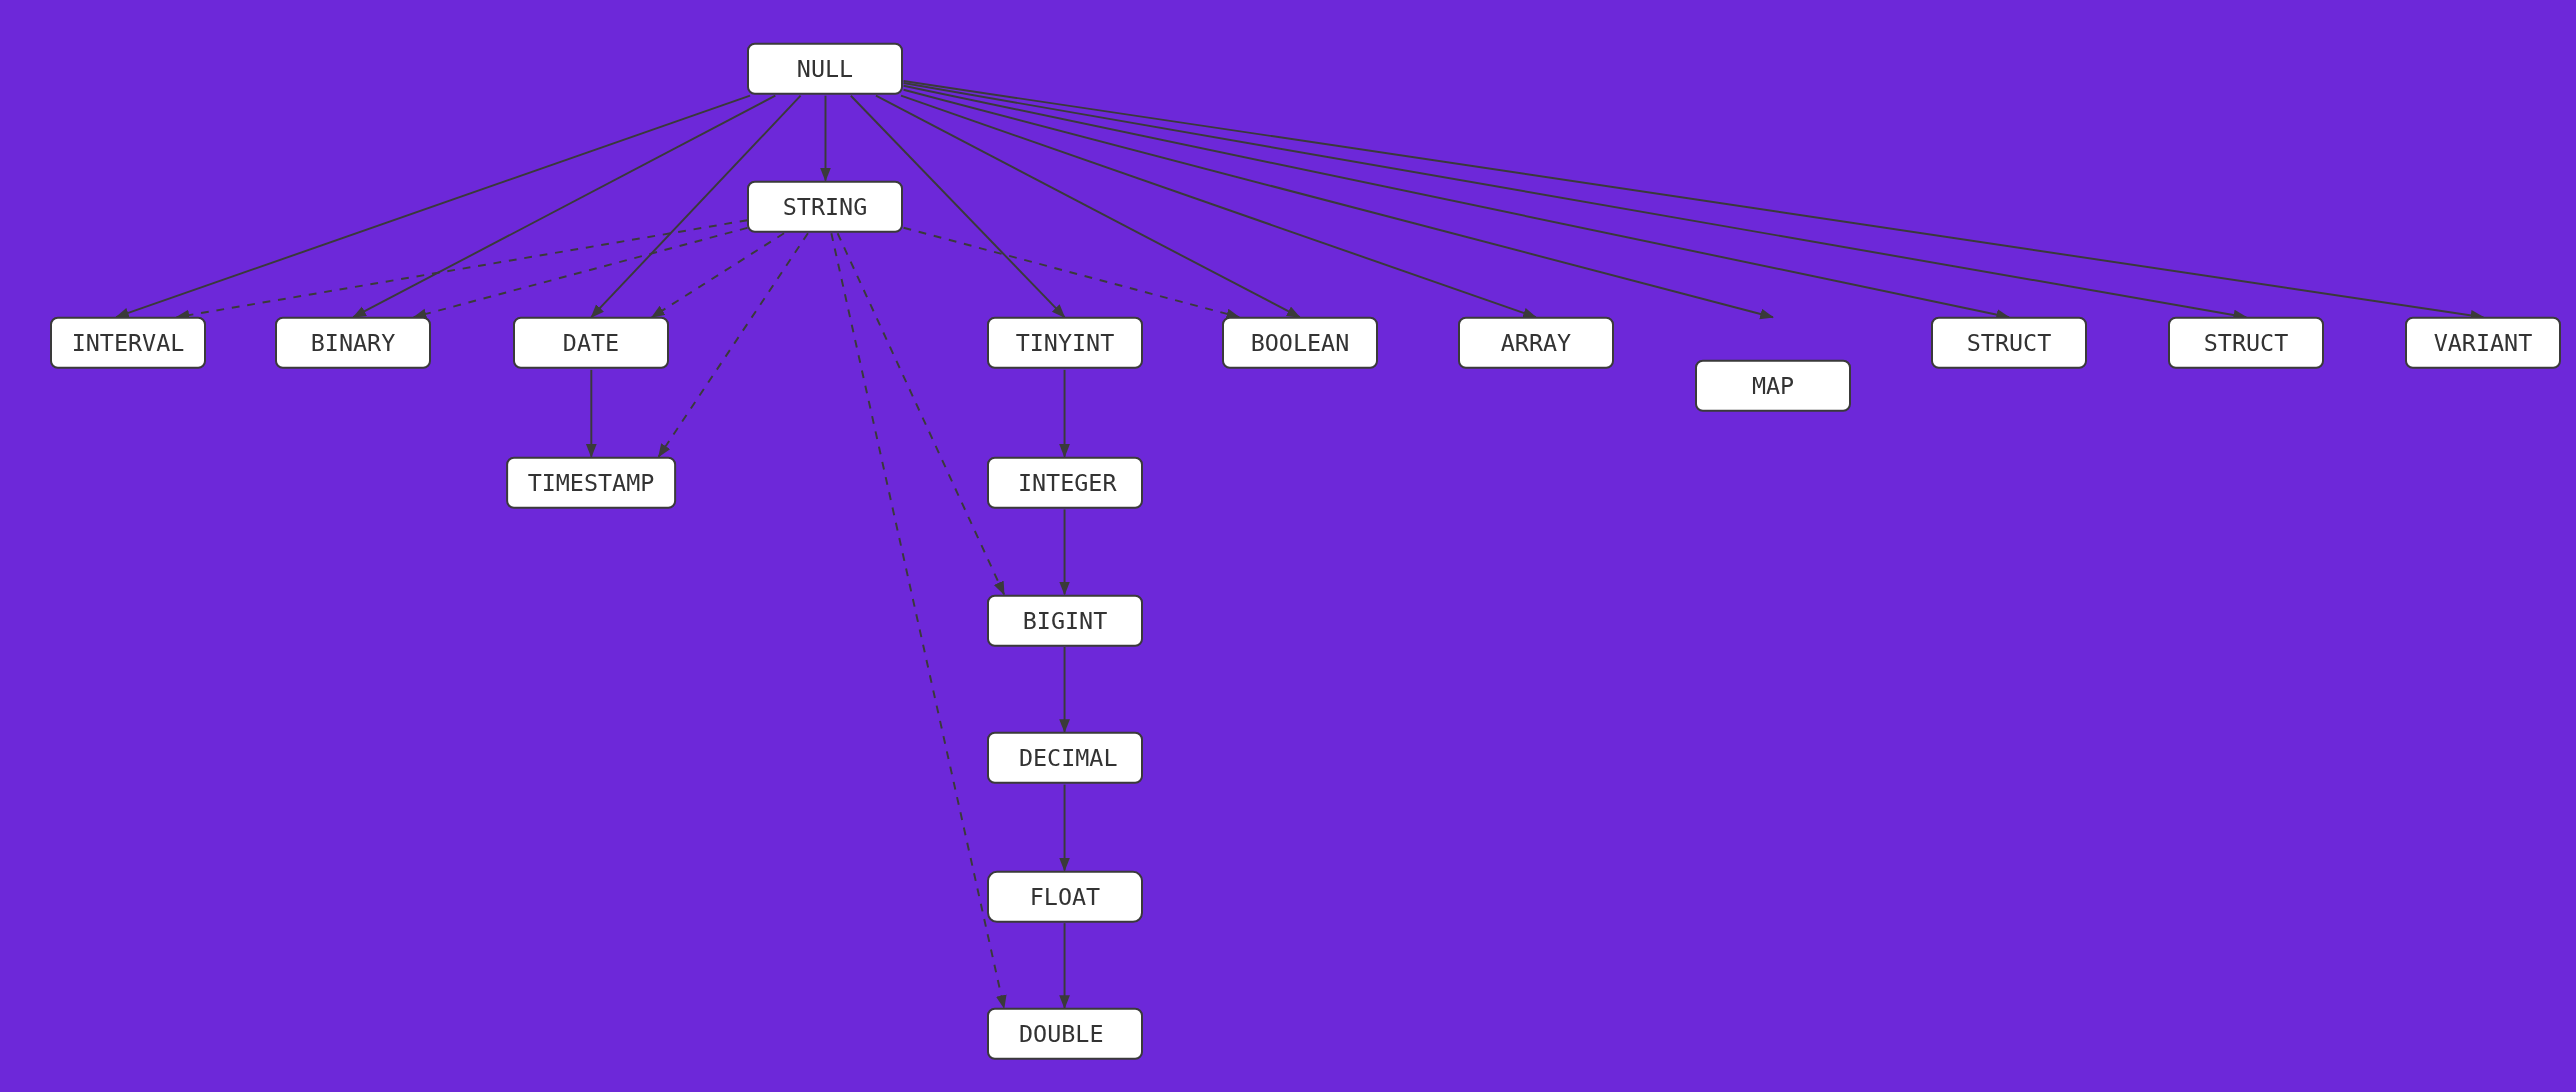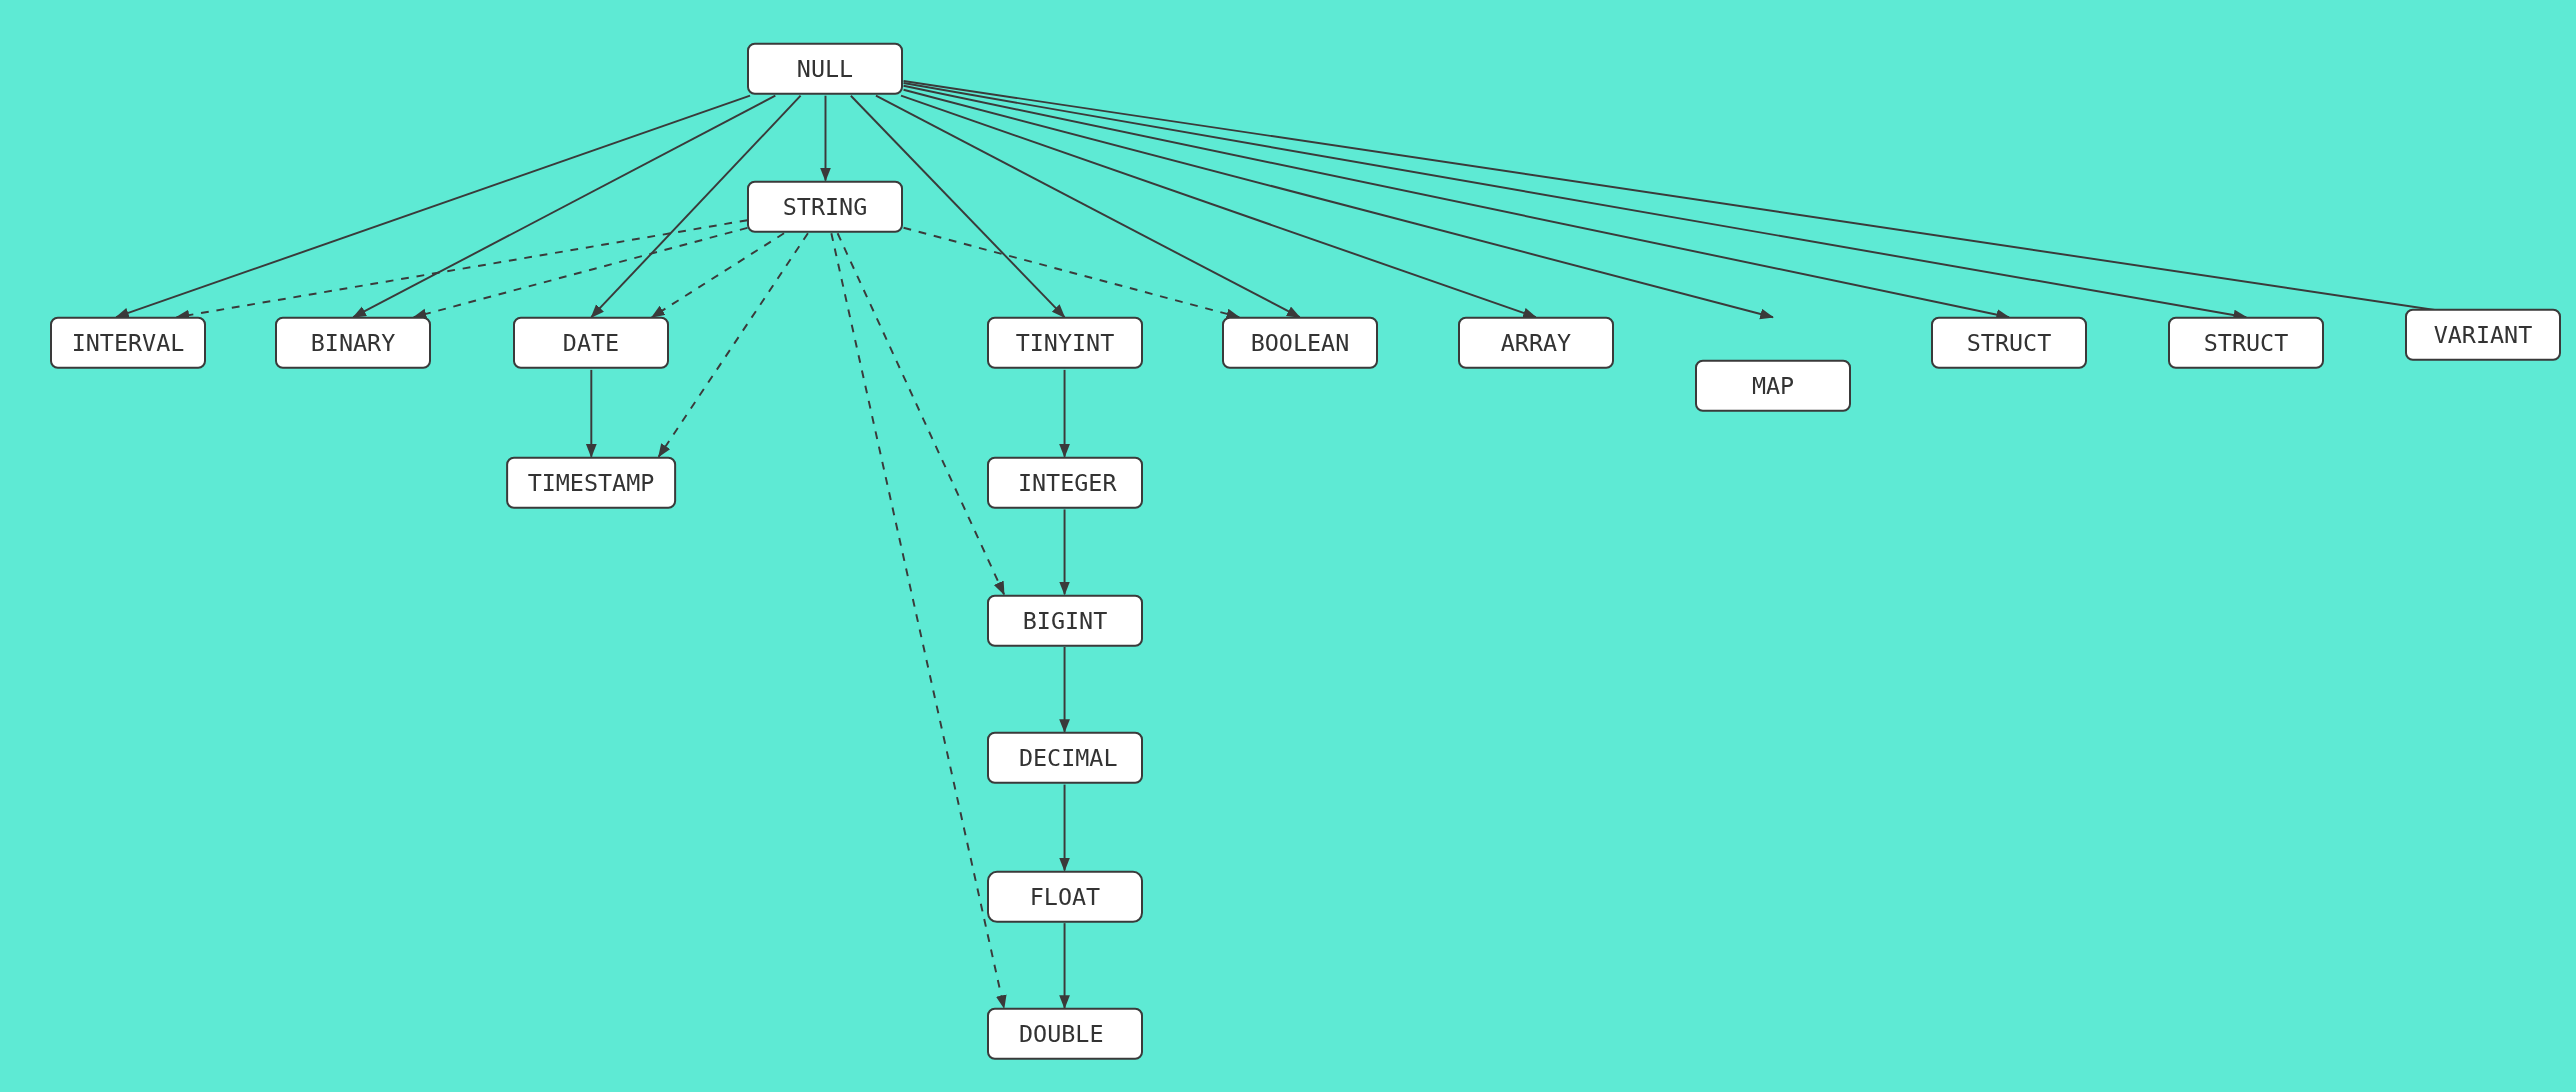--- a/index.html
+++ b/index.html
@@ -4,21 +4,21 @@
 <style>
   html, body {
     margin: 0;
     padding: 0;
     background: #ffffff;
   }
   #diagram {
     position: relative;
     width: 2576px;
     height: 1093px;
-    background: #5eead4;
+    background: #6d28d9;
     font-family: "DejaVu Sans Mono", "Liberation Mono", monospace;
     overflow: hidden;
   }
   #edges-layer {
     position: absolute;
     left: 0;
     top: 0;
     width: 2576px;
     height: 1093px;
     pointer-events: none;
@@ -82,21 +82,21 @@
 
   <div class="node" style="left:128px;  top:343px;">INTERVAL</div>
   <div class="node" style="left:353px;  top:343px;">BINARY</div>
   <div class="node" style="left:591px;  top:343px;text-align:center;">DATE</div>
   <div class="node" style="left:1065px; top:343px;">TINYINT</div>
   <div class="node" style="left:1300px; top:343px;">BOOLEAN</div>
   <div class="node" style="left:1536px; top:343px;">ARRAY</div>
   <div class="node" style="left:1773px; top:343px;margin-top:43px;">MAP</div>
   <div class="node" style="left:2009px; top:343px;">STRUCT</div>
   <div class="node" style="left:2246px; top:343px;">STRUCT</div>
-  <div class="node" style="left:2483px; top:335px;">VARIANT</div>
+  <div class="node" style="left:2483px; top:343px;">VARIANT</div>
 
   <div class="node" style="left:591px;  top:483px;">TIMESTAMP</div>
   <div class="node" style="left:1065px; top:483px;padding-left:24px;">INTEGER</div>
   <div class="node" style="left:1065px; top:621px;">BIGINT</div>
   <div class="node" style="left:1065px; top:758px;padding-left:26px;">DECIMAL</div>
   <div class="node" style="left:1065px; top:897px;border-radius:10px;">FLOAT</div>
   <div class="node" style="left:1065px; top:1034px;padding-left:12px;">DOUBLE</div>
 
 </div>
 

